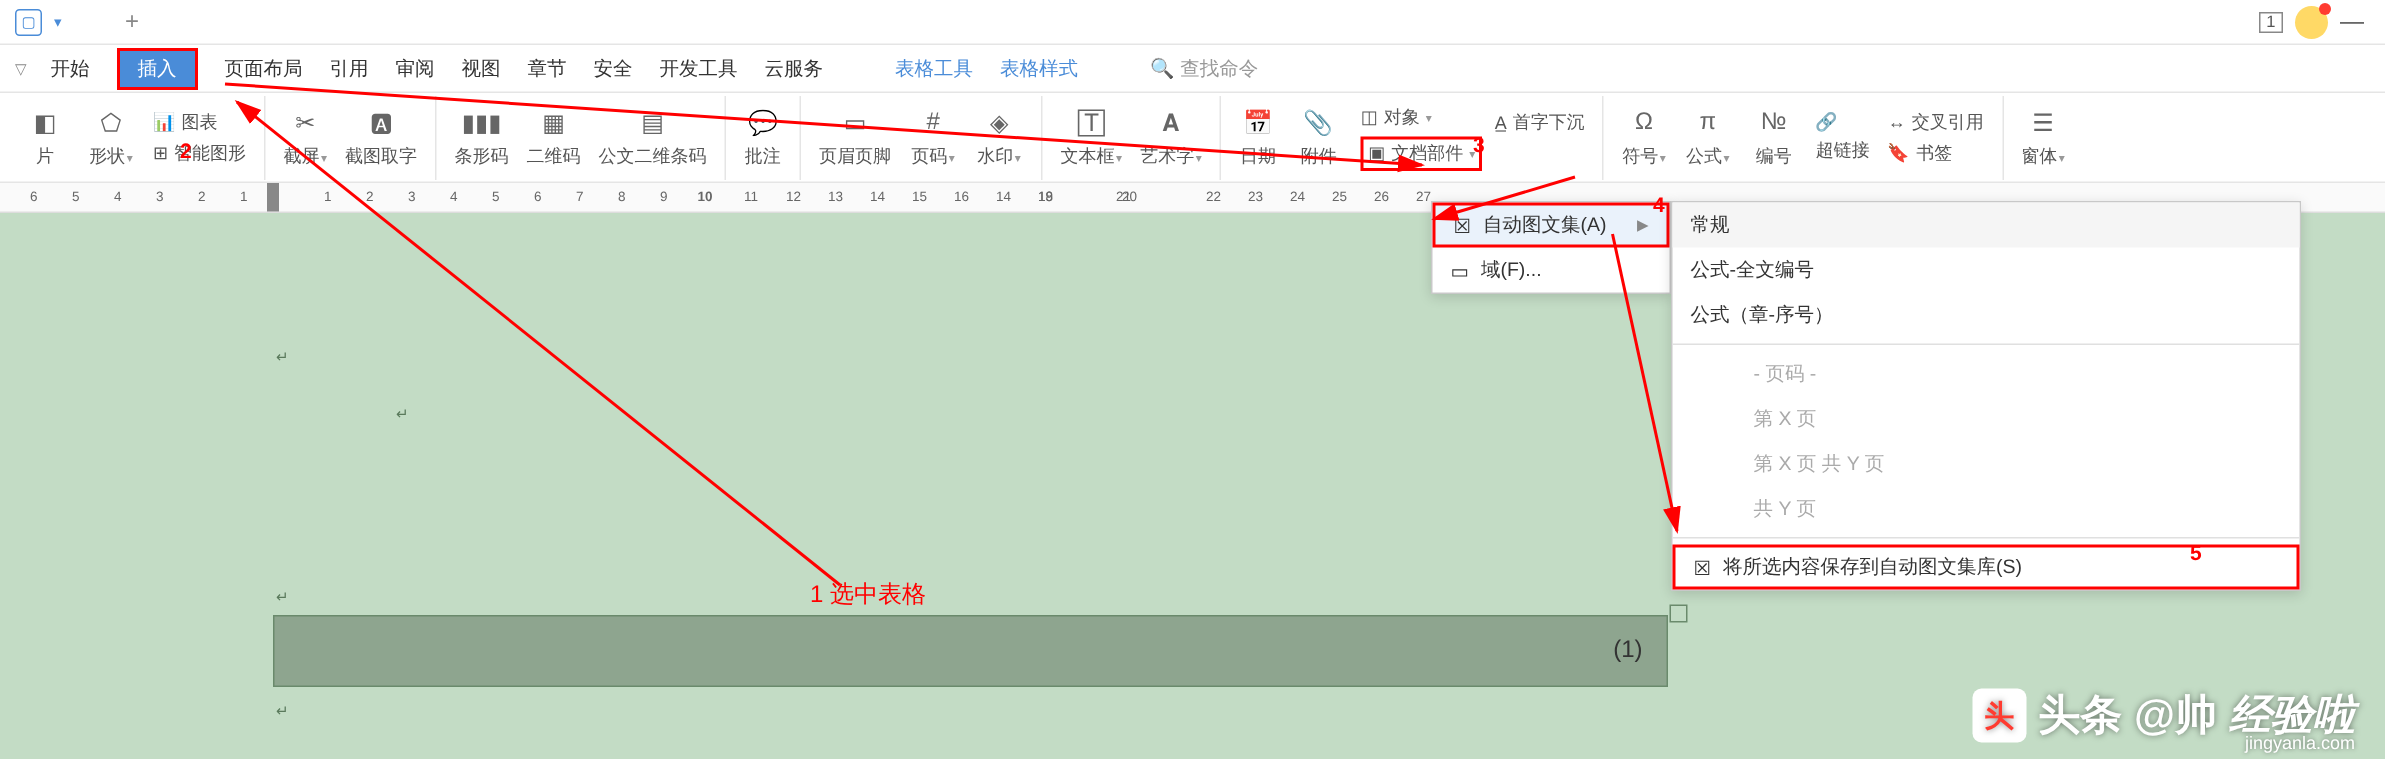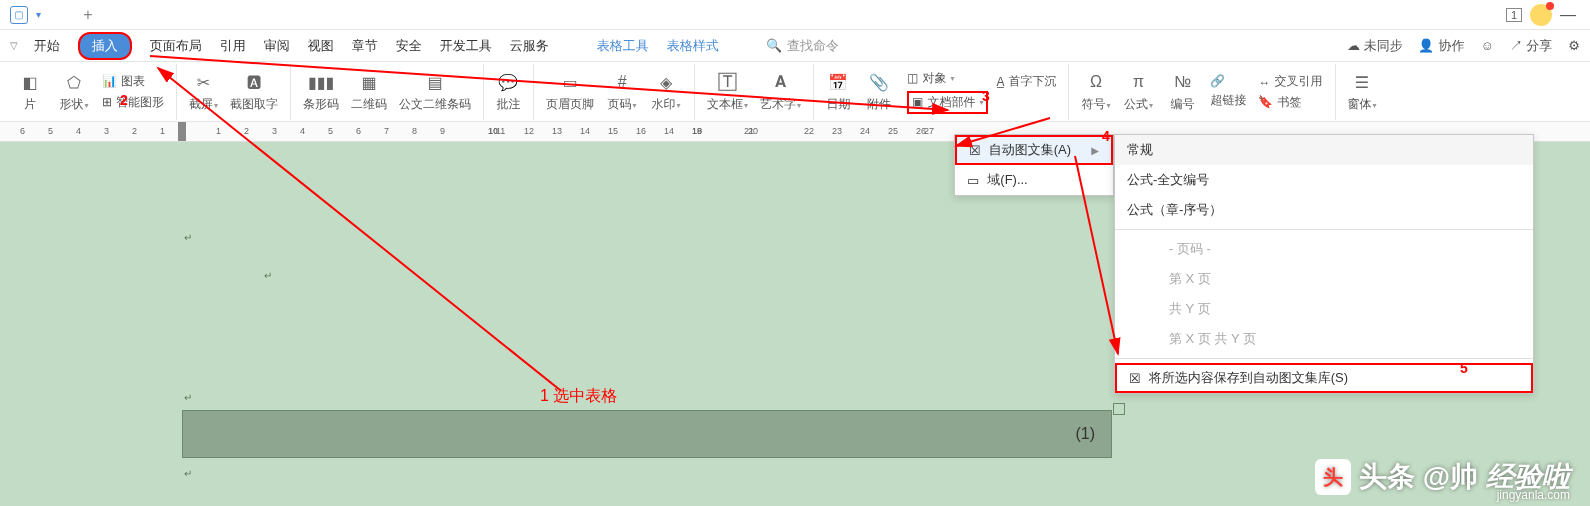--- a/index.html
+++ b/index.html
@@ -11,21 +11,21 @@
 .plus-tab { width: 18px; height: 18px; display: inline-flex; align-items: center; justify-content: center; color: #888; font-size: 16px; margin-left: 30px; }
 .titlebar-right { display: flex; align-items: center; gap: 8px; }
 .titlebar-badge { border: 1px solid #888; padding: 0 4px; font-size: 11px; color: #555; }
 .titlebar-avatar { width: 22px; height: 22px; border-radius: 50%; background: #ffd966; position: relative; }
 .titlebar-avatar::after { content: ""; position: absolute; width: 8px; height: 8px; background: #ff3b30; border-radius: 50%; right: -2px; top: -2px; }
 .titlebar-min { width: 20px; color: #555; }
 
 .menubar { height: 32px; background: #fff; display: flex; align-items: center; padding: 0 10px; gap: 6px; border-bottom: 1px solid #e5e5e5; }
 .menubar-left { display: flex; align-items: center; gap: 18px; }
 .menubar-item { font-size: 13px; color: #333; cursor: pointer; }
-.menubar-item.active { background: #4a8cd8; color: #fff; padding: 3px 12px; border-radius: 12px; }
+.menubar-item.active { background: #4a8cd8; color: #fff; padding: 3px 12px; border-radius: 0; }
 .menubar-item.blue { color: #4a8cd8; }
 .menubar-right { margin-left: auto; display: flex; align-items: center; gap: 16px; font-size: 13px; color: #555; }
 .search-box { display: flex; align-items: center; gap: 4px; color: #999; font-size: 13px; margin-left: 30px; }
 .red-box { border: 2px solid #ff0000; }
 
 .ribbon { height: 60px; background: #fff; display: flex; align-items: center; padding: 0 8px; border-bottom: 1px solid #e5e5e5; position: relative; }
 .ribbon-group { display: flex; flex-direction: column; align-items: center; justify-content: center; height: 56px; padding: 0 6px; min-width: 44px; cursor: pointer; }
 .ribbon-group.sep { border-left: 1px solid #e5e5e5; padding-left: 12px; margin-left: 6px; }
 .ribbon-icon { width: 24px; height: 24px; display: flex; align-items: center; justify-content: center; color: #666; }
 .ribbon-label { font-size: 12px; color: #555; white-space: nowrap; margin-top: 2px; }
@@ -92,27 +92,20 @@
     <span class="menubar-item">安全</span>
     <span class="menubar-item">开发工具</span>
     <span class="menubar-item">云服务</span>
     <span class="menubar-item blue" style="margin-left:30px">表格工具</span>
     <span class="menubar-item blue">表格样式</span>
     <span class="search-box">
       <span>🔍</span>
       <span>查找命令</span>
     </span>
   </div>
-  <div class="menubar-right">
-    <span><span>☁</span> <span>未同步</span></span>
-    <span><span>👤</span> <span>协作</span></span>
-    <span>☺</span>
-    <span>↗ <span>分享</span></span>
-    <span>⚙</span>
-  </div>
 </div>
 
 <div class="ribbon">
   <div class="ribbon-group">
     <span class="ribbon-icon">◧</span>
     <span class="ribbon-label">片</span>
   </div>
   <div class="ribbon-group">
     <span class="ribbon-icon">⬠</span>
     <span class="ribbon-label"><span>形状</span><span class="drop">▾</span></span>
@@ -243,38 +236,38 @@
     <span class="ruler-mark" style="left: 188px;"></span>
     <span class="ruler-mark" style="left: 216px;">1</span>
     <span class="ruler-mark" style="left: 244px;">2</span>
     <span class="ruler-mark" style="left: 272px;">3</span>
     <span class="ruler-mark" style="left: 300px;">4</span>
     <span class="ruler-mark" style="left: 328px;">5</span>
     <span class="ruler-mark" style="left: 356px;">6</span>
     <span class="ruler-mark" style="left: 384px;">7</span>
     <span class="ruler-mark" style="left: 412px;">8</span>
     <span class="ruler-mark" style="left: 440px;">9</span>
-    <span class="ruler-mark" style="left: 488px; font-weight: bold;">10</span>
+    <span class="ruler-mark" style="left: 465px; font-weight: bold;">10</span>
     <span class="ruler-mark" style="left: 496px;">11</span>
     <span class="ruler-mark" style="left: 524px;">12</span>
     <span class="ruler-mark" style="left: 552px;">13</span>
     <span class="ruler-mark" style="left: 580px;">14</span>
     <span class="ruler-mark" style="left: 608px;">15</span>
     <span class="ruler-mark" style="left: 636px;">16</span>
     <span class="ruler-mark" style="left: 664px;">14</span>
     <span class="ruler-mark" style="left: 692px;">18</span>
     <span class="ruler-mark" style="left: 692px;">19</span>
     <span class="ruler-mark" style="left: 748px;">20</span>
     <span class="ruler-mark" style="left: 744px;">21</span>
     <span class="ruler-mark" style="left: 804px;">22</span>
     <span class="ruler-mark" style="left: 832px;">23</span>
     <span class="ruler-mark" style="left: 860px;">24</span>
     <span class="ruler-mark" style="left: 888px;">25</span>
     <span class="ruler-mark" style="left: 916px;">26</span>
-    <span class="ruler-mark" style="left: 924px; text-align: right;">27</span>
+    <span class="ruler-mark" style="left: 944px; text-align: right;">27</span>
   </div>
 
 <div class="workspace">
   <div class="page">
     <span class="para-mark" style="left:2px;top:70px">↵</span>
     <span class="para-mark" style="left:82px;top:108px">↵</span>
     <span class="para-mark" style="left:2px;top:230px">↵</span>
     <div class="table-sel">
       <span>(1)</span>
       <div class="table-corner"></div>
@@ -295,22 +288,22 @@
   </div>
 </div>
 
 <div class="dd-menu menu2">
   <div class="dd-header">常规</div>
   <div class="dd-item">公式-全文编号</div>
   <div class="dd-item">公式（章-序号）</div>
   <div class="dd-sep"></div>
   <div class="dd-item disabled">- 页码 -</div>
   <div class="dd-item disabled">第 X 页</div>
+  <div class="dd-item disabled">第 X 页 共 Y 页</div>
   <div class="dd-item disabled">共 Y 页</div>
-  <div class="dd-item disabled">第 X 页 共 Y 页</div>
   <div class="dd-sep"></div>
   <div class="dd-item red-box">
     <span>☒</span>
     <span>将所选内容保存到自动图文集库(S)</span>
   </div>
 </div>
 
 <svg class="overlay">
   <defs>
     <marker id="ah" markerWidth="10" markerHeight="10" refX="8" refY="3" orient="auto">

